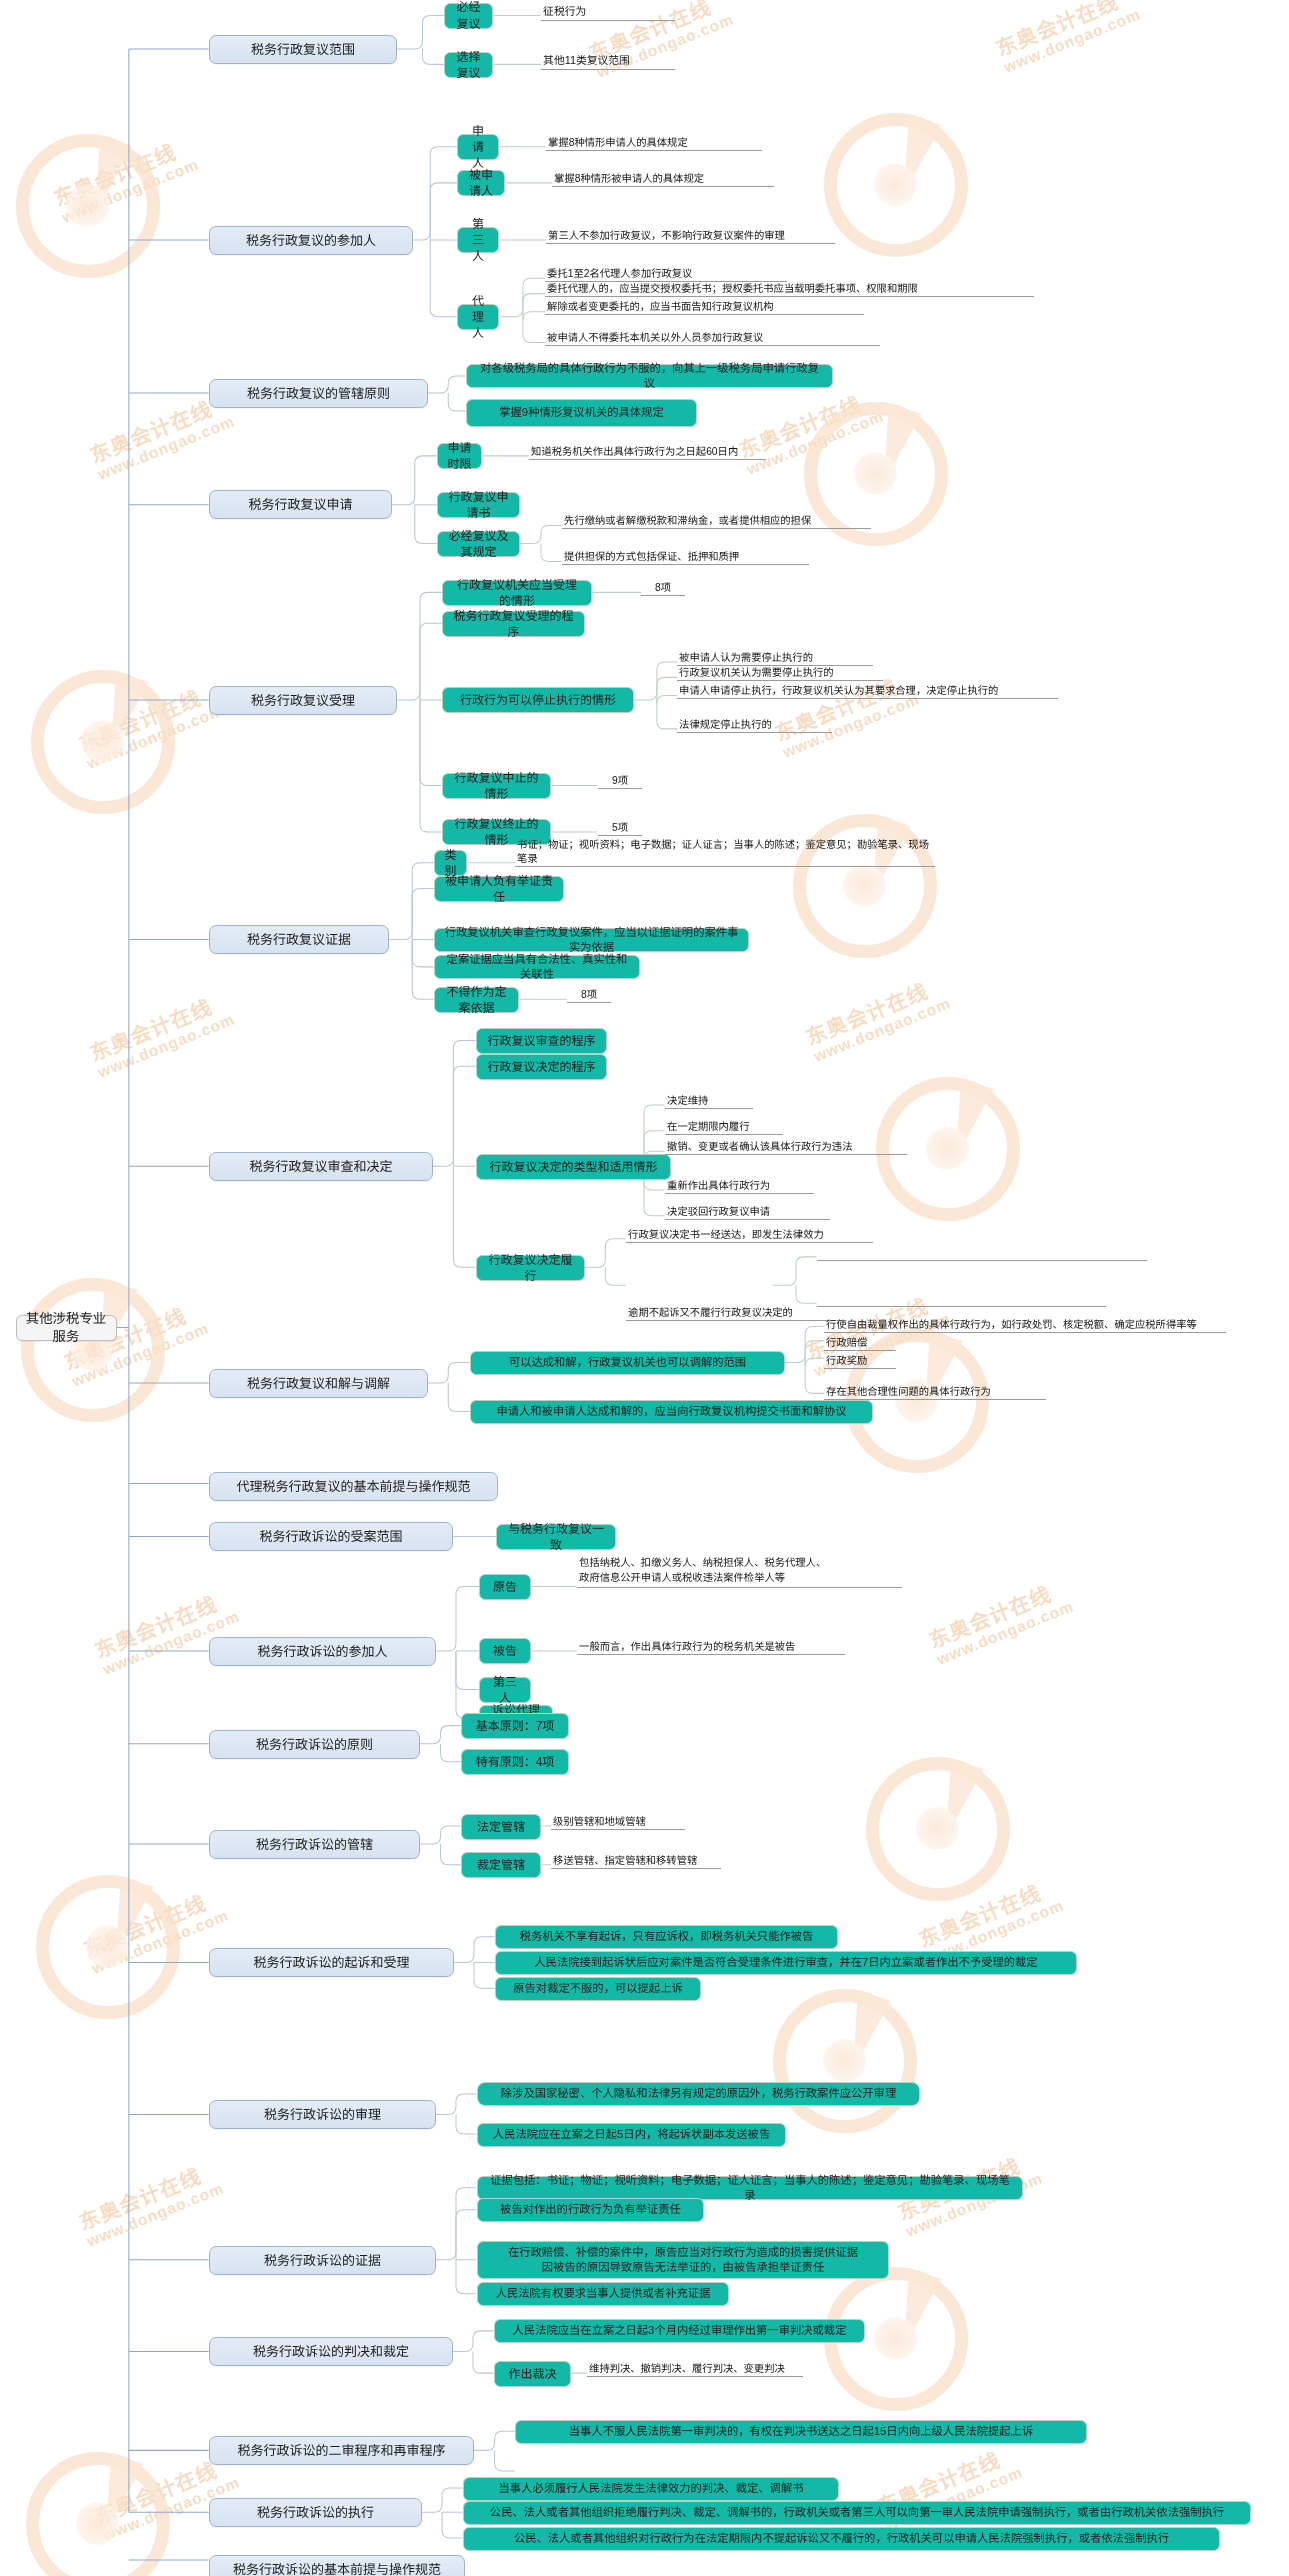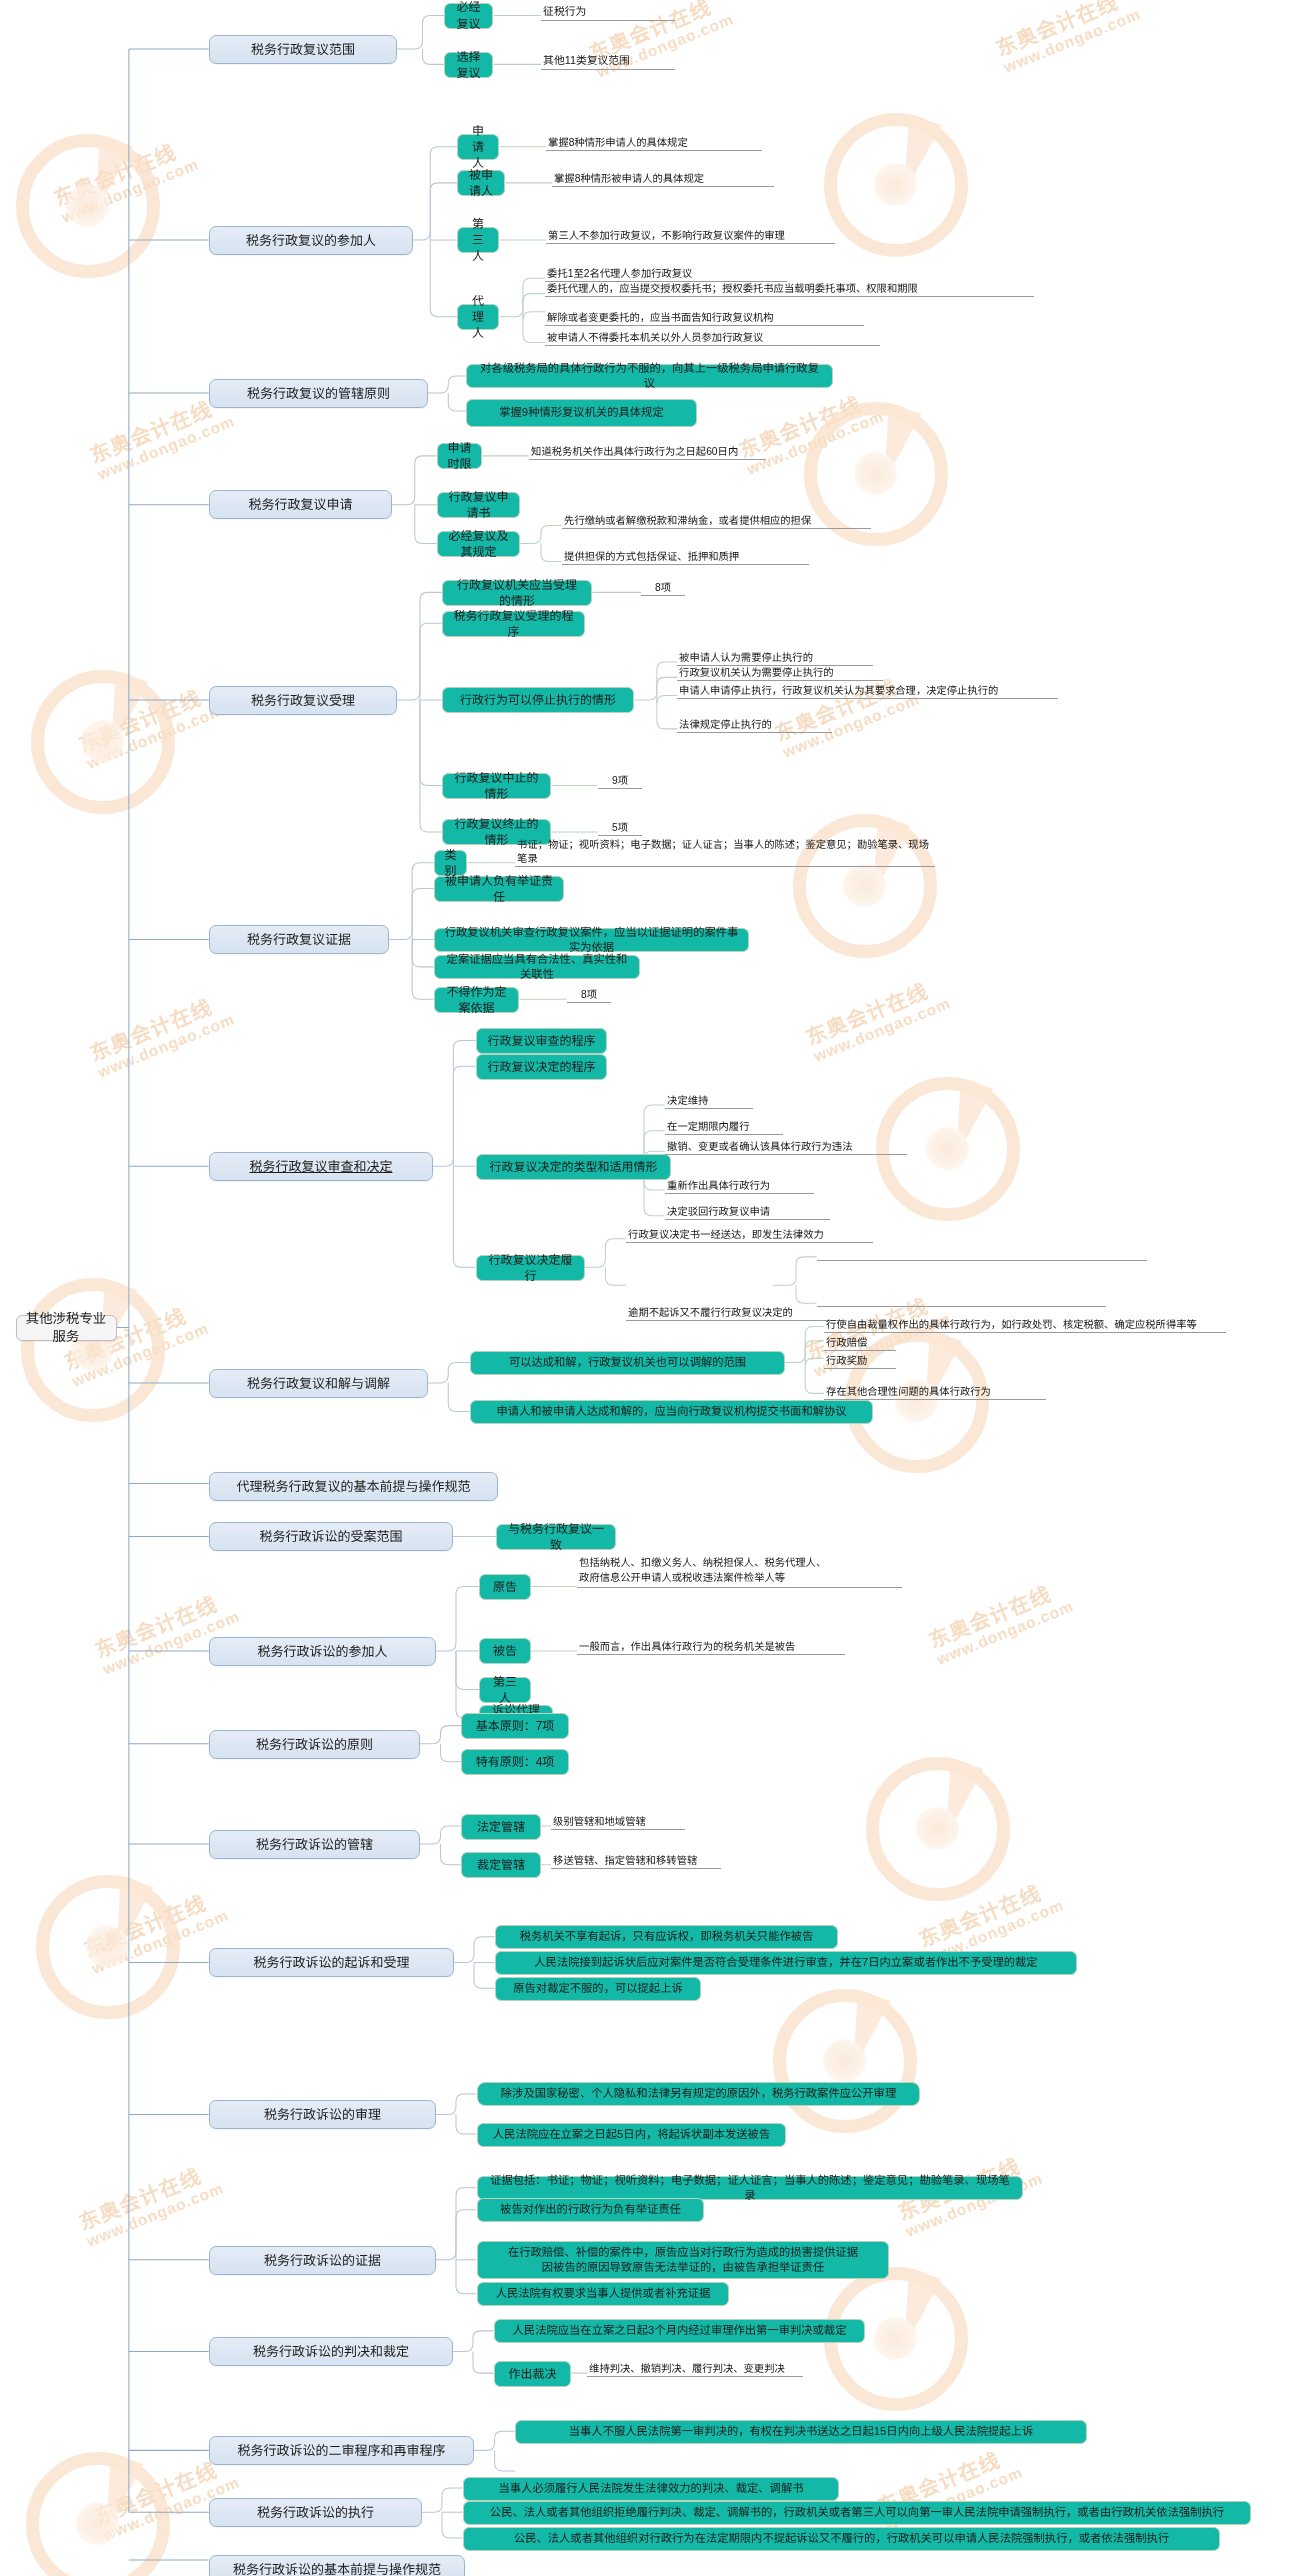--- a/index.html
+++ b/index.html
@@ -372,21 +372,21 @@
   <div class="node n-l1" style="left:209px;top:226px;width:204px;height:29px;">税务行政复议的参加人</div>
   <div class="node n-l2" style="left:457px;top:134px;width:42px;height:26px;">申请人</div>
   <div class="node n-l2" style="left:457px;top:170px;width:48px;height:26px;">被申请人</div>
   <div class="node n-l2" style="left:457px;top:227px;width:42px;height:26px;">第三人</div>
   <div class="node n-l2" style="left:457px;top:304px;width:42px;height:26px;">代理人</div>
   <div class="node n-leaf small" style="left:546px;top:137px;width:216px;height:14.4px;">掌握8种情形申请人的具体规定</div>
   <div class="node n-leaf small" style="left:552px;top:173px;width:222px;height:14.4px;">掌握8种情形被申请人的具体规定</div>
   <div class="node n-leaf small" style="left:546px;top:230px;width:289px;height:14.4px;">第三人不参加行政复议，不影响行政复议案件的审理</div>
   <div class="node n-leaf small" style="left:545px;top:268px;width:242px;height:14.4px;">委托1至2名代理人参加行政复议</div>
   <div class="node n-leaf small" style="left:545px;top:283px;width:489px;height:14.4px;">委托代理人的，应当提交授权委托书；授权委托书应当载明委托事项、权限和期限</div>
-  <div class="node n-leaf small" style="left:545px;top:301px;width:319px;height:14.4px;margin-top:11px;">解除或者变更委托的，应当书面告知行政复议机构</div>
+  <div class="node n-leaf small" style="left:545px;top:301px;width:319px;height:14.4px;">解除或者变更委托的，应当书面告知行政复议机构</div>
   <div class="node n-leaf small" style="left:545px;top:332px;width:335px;height:14.4px;">被申请人不得委托本机关以外人员参加行政复议</div>
 
   <div class="node n-l1" style="left:209px;top:379px;width:219px;height:29px;">税务行政复议的管辖原则</div>
   <div class="node n-l2 wide" style="left:466px;top:364px;width:367px;height:24px;">对各级税务局的具体行政行为不服的，向其上一级税务局申请行政复议</div>
   <div class="node n-l2 wide" style="left:466px;top:399px;width:231px;height:28px;">掌握9种情形复议机关的具体规定</div>
 
   <div class="node n-l1" style="left:209px;top:490px;width:183px;height:29px;">税务行政复议申请</div>
   <div class="node n-l2" style="left:437px;top:443px;width:45px;height:26px;">申请时限</div>
   <div class="node n-l2" style="left:437px;top:492px;width:83px;height:26px;">行政复议申请书</div>
   <div class="node n-l2" style="left:437px;top:531px;width:83px;height:26px;">必经复议及其规定</div>
@@ -410,21 +410,21 @@
 
   <div class="node n-l1" style="left:209px;top:925px;width:180px;height:29px;">税务行政复议证据</div>
   <div class="node n-l2" style="left:434px;top:850px;width:33px;height:26px;">类别</div>
   <div class="node n-l2" style="left:434px;top:876px;width:130px;height:26px;">被申请人负有举证责任</div>
   <div class="node n-l2 wide" style="left:434px;top:928px;width:315px;height:24px;">行政复议机关审查行政复议案件，应当以证据证明的案件事实为依据</div>
   <div class="node n-l2 wide" style="left:434px;top:955px;width:206px;height:24px;">定案证据应当具有合法性、真实性和关联性</div>
   <div class="node n-l2" style="left:434px;top:987px;width:85px;height:26px;">不得作为定案依据</div>
   <div class="node n-leaf small" style="left:515px;top:853px;width:420px;height:14.4px;">书证；物证；视听资料；电子数据；证人证言；当事人的陈述；鉴定意见；勘验笔录、现场笔录</div>
   <div class="node n-leaf center small" style="left:567px;top:989px;width:44px;height:14.4px;">8项</div>
 
-  <div class="node n-l1" style="left:209px;top:1152px;width:224px;height:29px;text-decoration:underline;">税务行政复议审查和决定</div>
+  <div class="node n-l1" style="left:209px;top:1152px;width:224px;height:29px;">税务行政复议审查和决定</div>
   <div class="node n-l2" style="left:476px;top:1028px;width:131px;height:26px;">行政复议审查的程序</div>
   <div class="node n-l2" style="left:476px;top:1054px;width:131px;height:26px;">行政复议决定的程序</div>
   <div class="node n-l2" style="left:476px;top:1154px;width:195px;height:26px;">行政复议决定的类型和适用情形</div>
   <div class="node n-l2" style="left:476px;top:1255px;width:109px;height:26px;">行政复议决定履行</div>
   <div class="node n-leaf small" style="left:665px;top:1095px;width:88px;height:14.4px;">决定维持</div>
   <div class="node n-leaf small" style="left:665px;top:1121px;width:118px;height:14.4px;">在一定期限内履行</div>
   <div class="node n-leaf small" style="left:665px;top:1141px;width:242px;height:14.4px;">撤销、变更或者确认该具体行政行为违法</div>
   <div class="node n-leaf small" style="left:665px;top:1180px;width:149px;height:14.4px;">重新作出具体行政行为</div>
   <div class="node n-leaf small" style="left:665px;top:1206px;width:165px;height:14.4px;">决定驳回行政复议申请</div>
   <div class="node n-leaf small" style="left:626px;top:1229px;width:247px;height:14.4px;">行政复议决定书一经送达，即发生法律效力</div>

